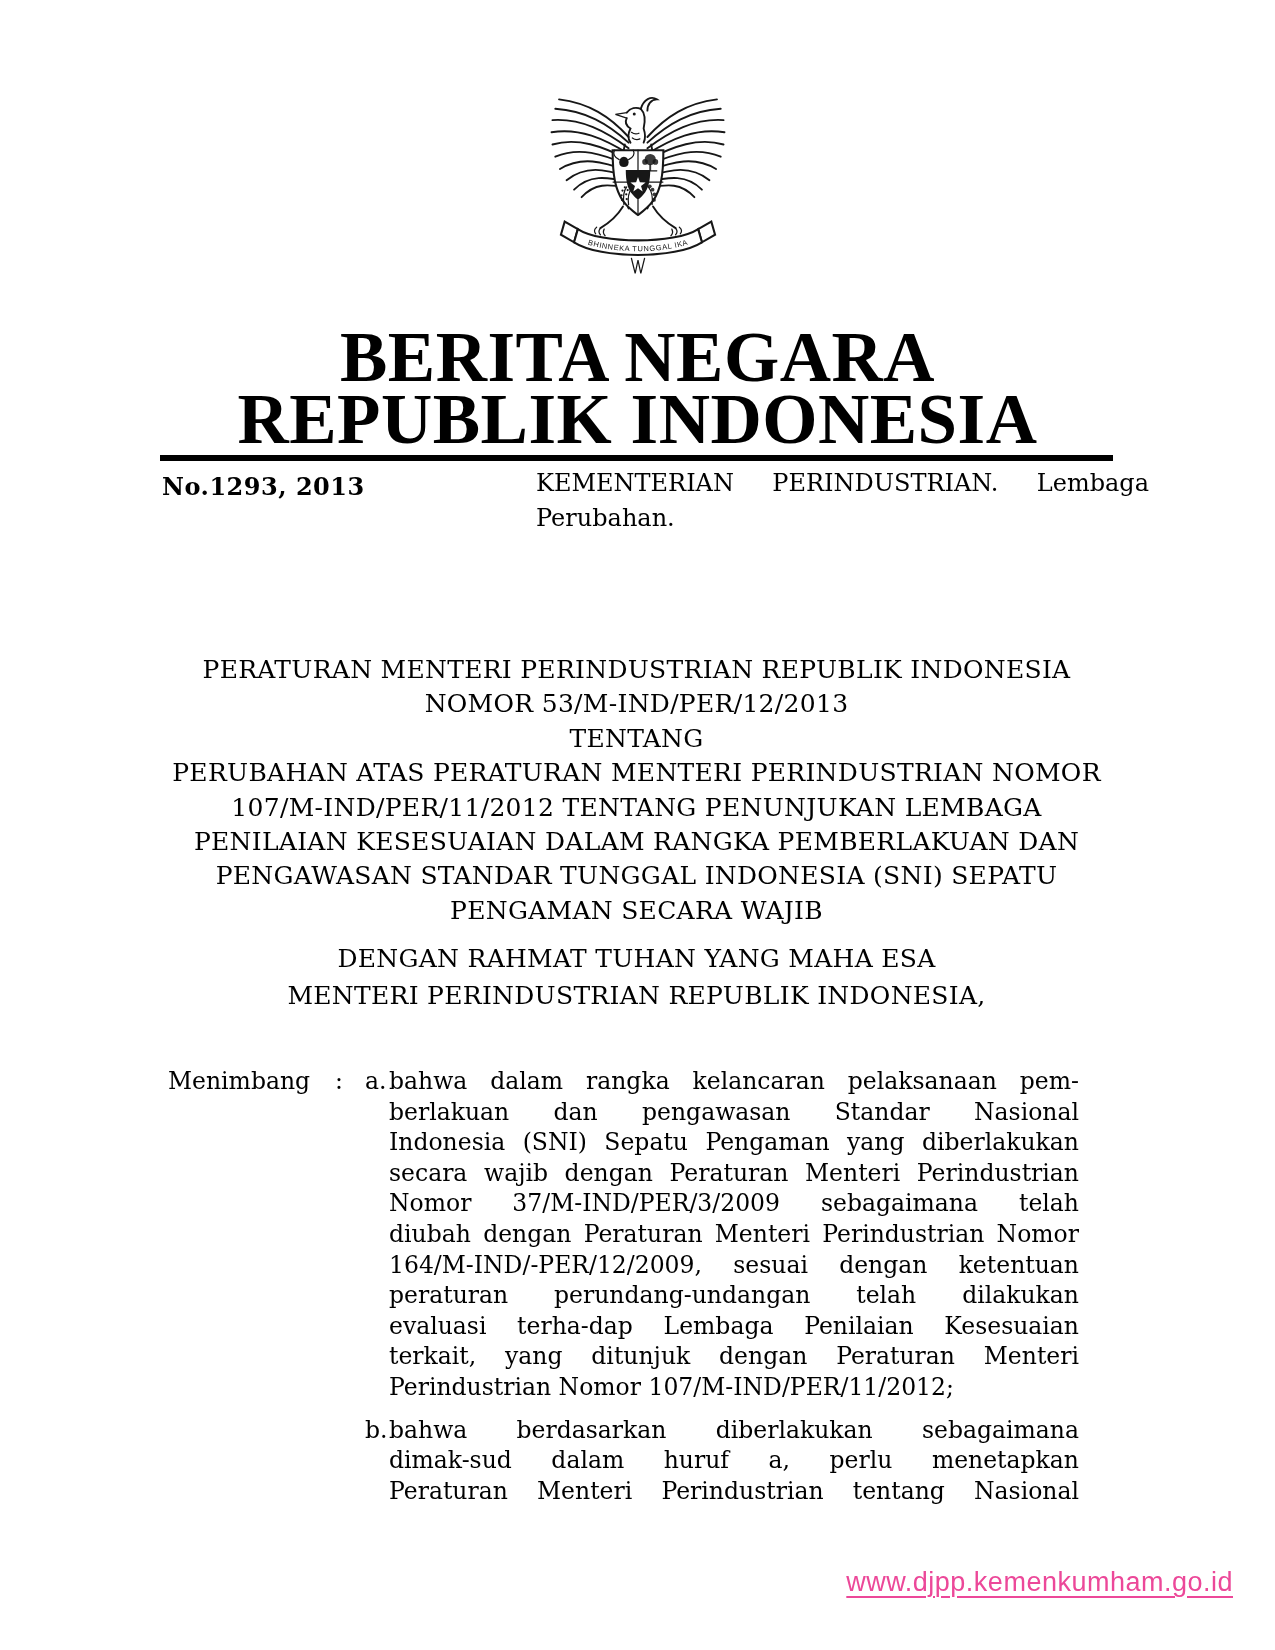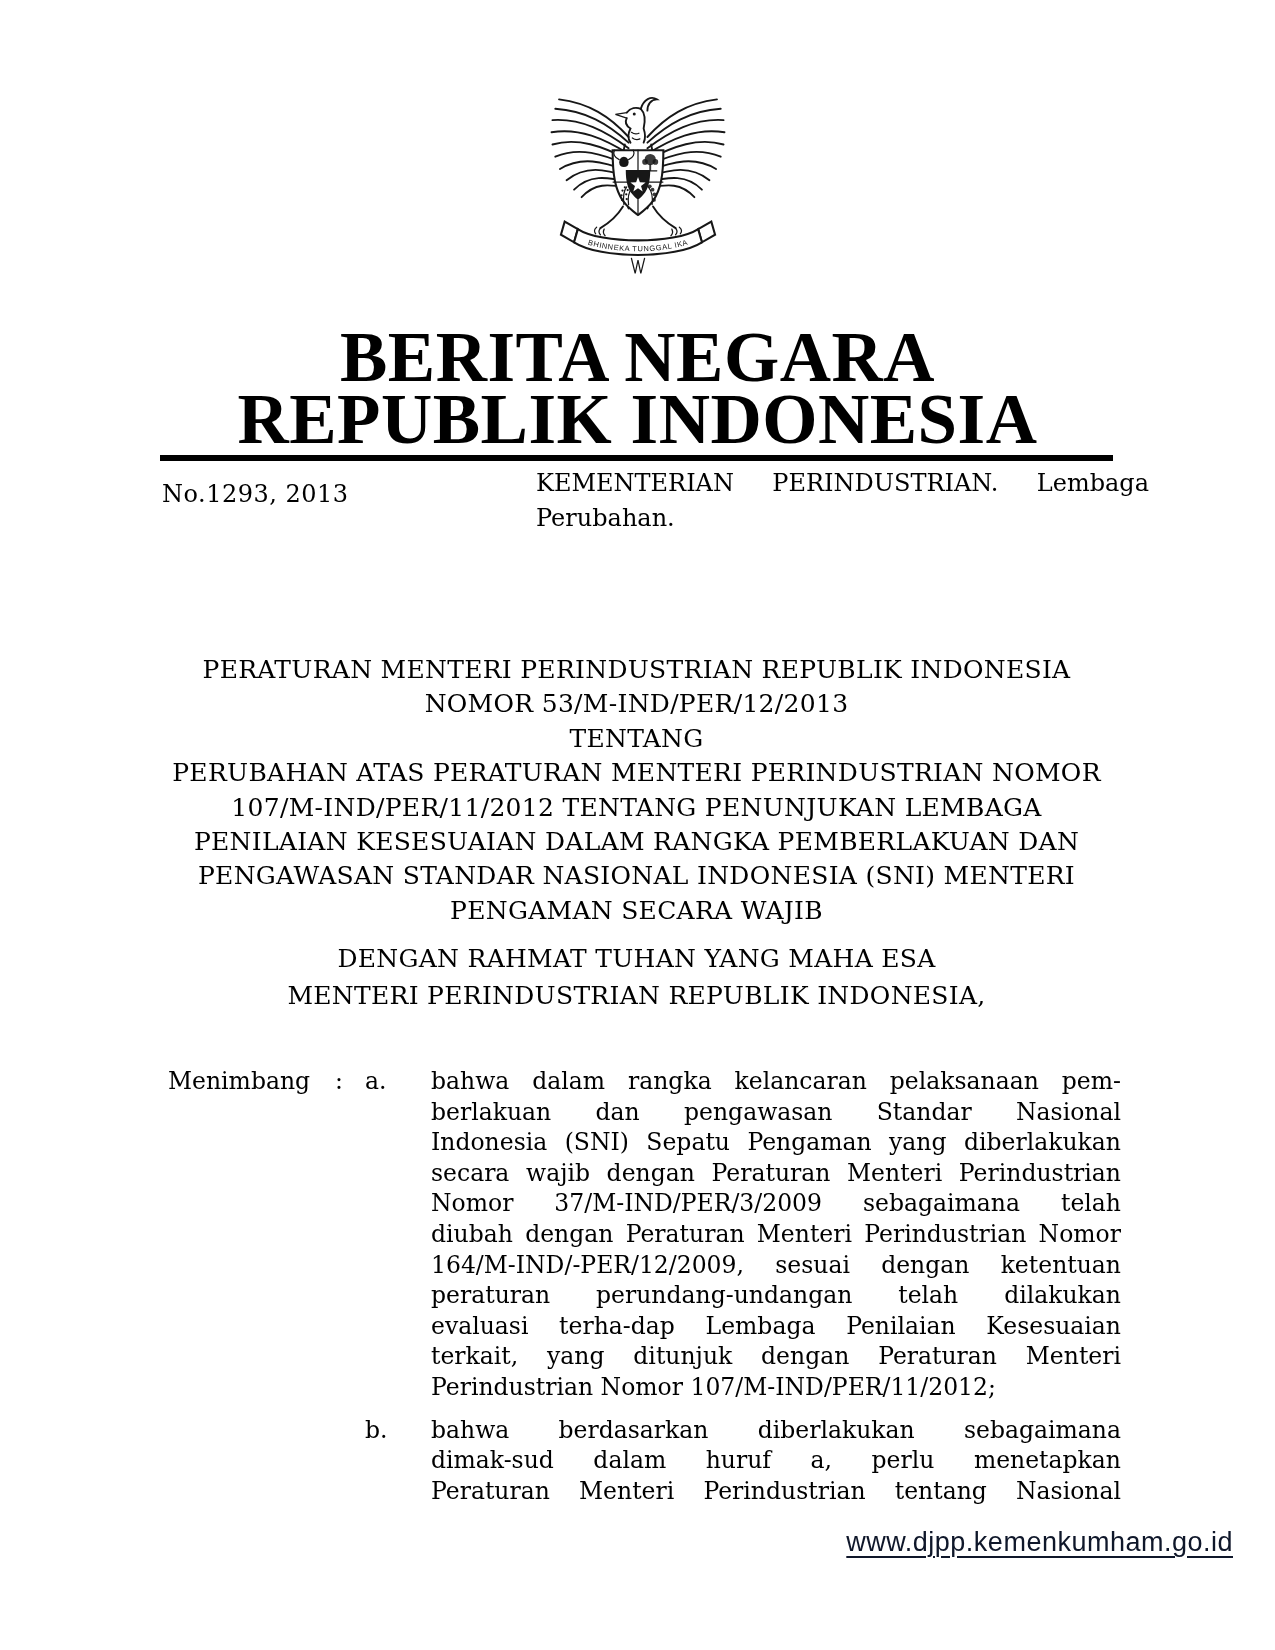--- a/index.html
+++ b/index.html
@@ -18,21 +18,21 @@
     font-family:"Liberation Serif", serif; font-weight:bold;
     font-size:71px; line-height:62px; letter-spacing:0.5px;
   }
 
   .masthead-rule {
     position:absolute; left:160px; top:455px; width:953px; height:6px; background:#000;
   }
 
   
   .gazette { position:absolute; left:160px; top:466px; width:953px; font-size:24px; line-height:35px; }
-  .gazette-number { position:absolute; left:2px; top:11px; white-space:nowrap; letter-spacing:0.5px; }
+  .gazette-number { position:absolute; left:2px; top:3px; white-space:nowrap; letter-spacing:0.5px;font-weight:bold; }
   .gazette-subject { position:absolute; left:340px; top:0; width:613px;margin-left:36px; }
 
   
   .reg-title {
     position:absolute; left:160px; top:653px; width:953px;
     font-size:25px; line-height:34.4px; letter-spacing:0.3px;
   }
 
   
   .preamble {
@@ -41,33 +41,33 @@
   }
 
   
   .consider { position:absolute; left:168px; top:1066px; width:945px; font-size:23.5px; line-height:30.6px; }
   .c-label { position:absolute; left:0; top:0; }
   .c-sep   { position:absolute; left:167px; top:0; }
   .c-items { margin-left:197px; width:748px; }
   .c-item  { position:relative; }
   .c-item + .c-item { margin-top:12px; }
   .c-marker { position:absolute; left:0; top:0; }
-  .c-lines { margin-left:66px; width:690px; }
+  .c-lines { margin-left:24px; width:690px; }
 
   
   .tline { text-align:justify; text-align-last:justify; white-space:normal; }
   .tline:last-child { text-align-last:left; }
   .justify-last .tline:last-child { text-align-last:justify; }
   .center-lines .tline, .center-lines .tline:last-child { text-align:center; text-align-last:center; }
 
   
   .footer-url {
-    position:absolute; right:42px; top:1527px;
+    position:absolute; right:42px; top:1567px;
     font-family:"Liberation Sans", sans-serif; font-size:27px; letter-spacing:0.5px;
-    color:#0f172a;
+    color:#ec4899;
     text-decoration:underline; text-decoration-thickness:1.5px; text-underline-offset:5px;
     cursor:pointer;
   }
 
   svg .ln { fill:none; stroke:#171717; stroke-width:2; stroke-linecap:round; }
   svg .ln-thin { fill:none; stroke:#171717; stroke-width:1.3; stroke-linecap:round; }
   svg .solid { fill:#171717; stroke:none; }
   svg .white-fill { fill:#ffffff; stroke:#171717; stroke-width:2.2; }
 </style>
 </head>
@@ -180,21 +180,21 @@
     </div>
 </div>
 
 <div class="reg-title center-lines">
     <div class="tline">PERATURAN MENTERI PERINDUSTRIAN REPUBLIK INDONESIA</div>
     <div class="tline">NOMOR 53/M-IND/PER/12/2013</div>
     <div class="tline">TENTANG</div>
     <div class="tline">PERUBAHAN ATAS PERATURAN MENTERI PERINDUSTRIAN NOMOR</div>
     <div class="tline">107/M-IND/PER/11/2012 TENTANG PENUNJUKAN LEMBAGA</div>
     <div class="tline">PENILAIAN KESESUAIAN DALAM RANGKA PEMBERLAKUAN DAN</div>
-    <div class="tline">PENGAWASAN STANDAR NASIONAL INDONESIA (SNI) MENTERI</div>
+    <div class="tline">PENGAWASAN STANDAR TUNGGAL INDONESIA (SNI) SEPATU</div>
     <div class="tline">PENGAMAN SECARA WAJIB</div>
   </div>
 
 <div class="preamble">
   <div>DENGAN RAHMAT TUHAN YANG MAHA ESA</div>
   <div>MENTERI PERINDUSTRIAN REPUBLIK INDONESIA,</div>
 </div>
 
 <div class="consider">
   <div class="c-label">Menimbang</div>

